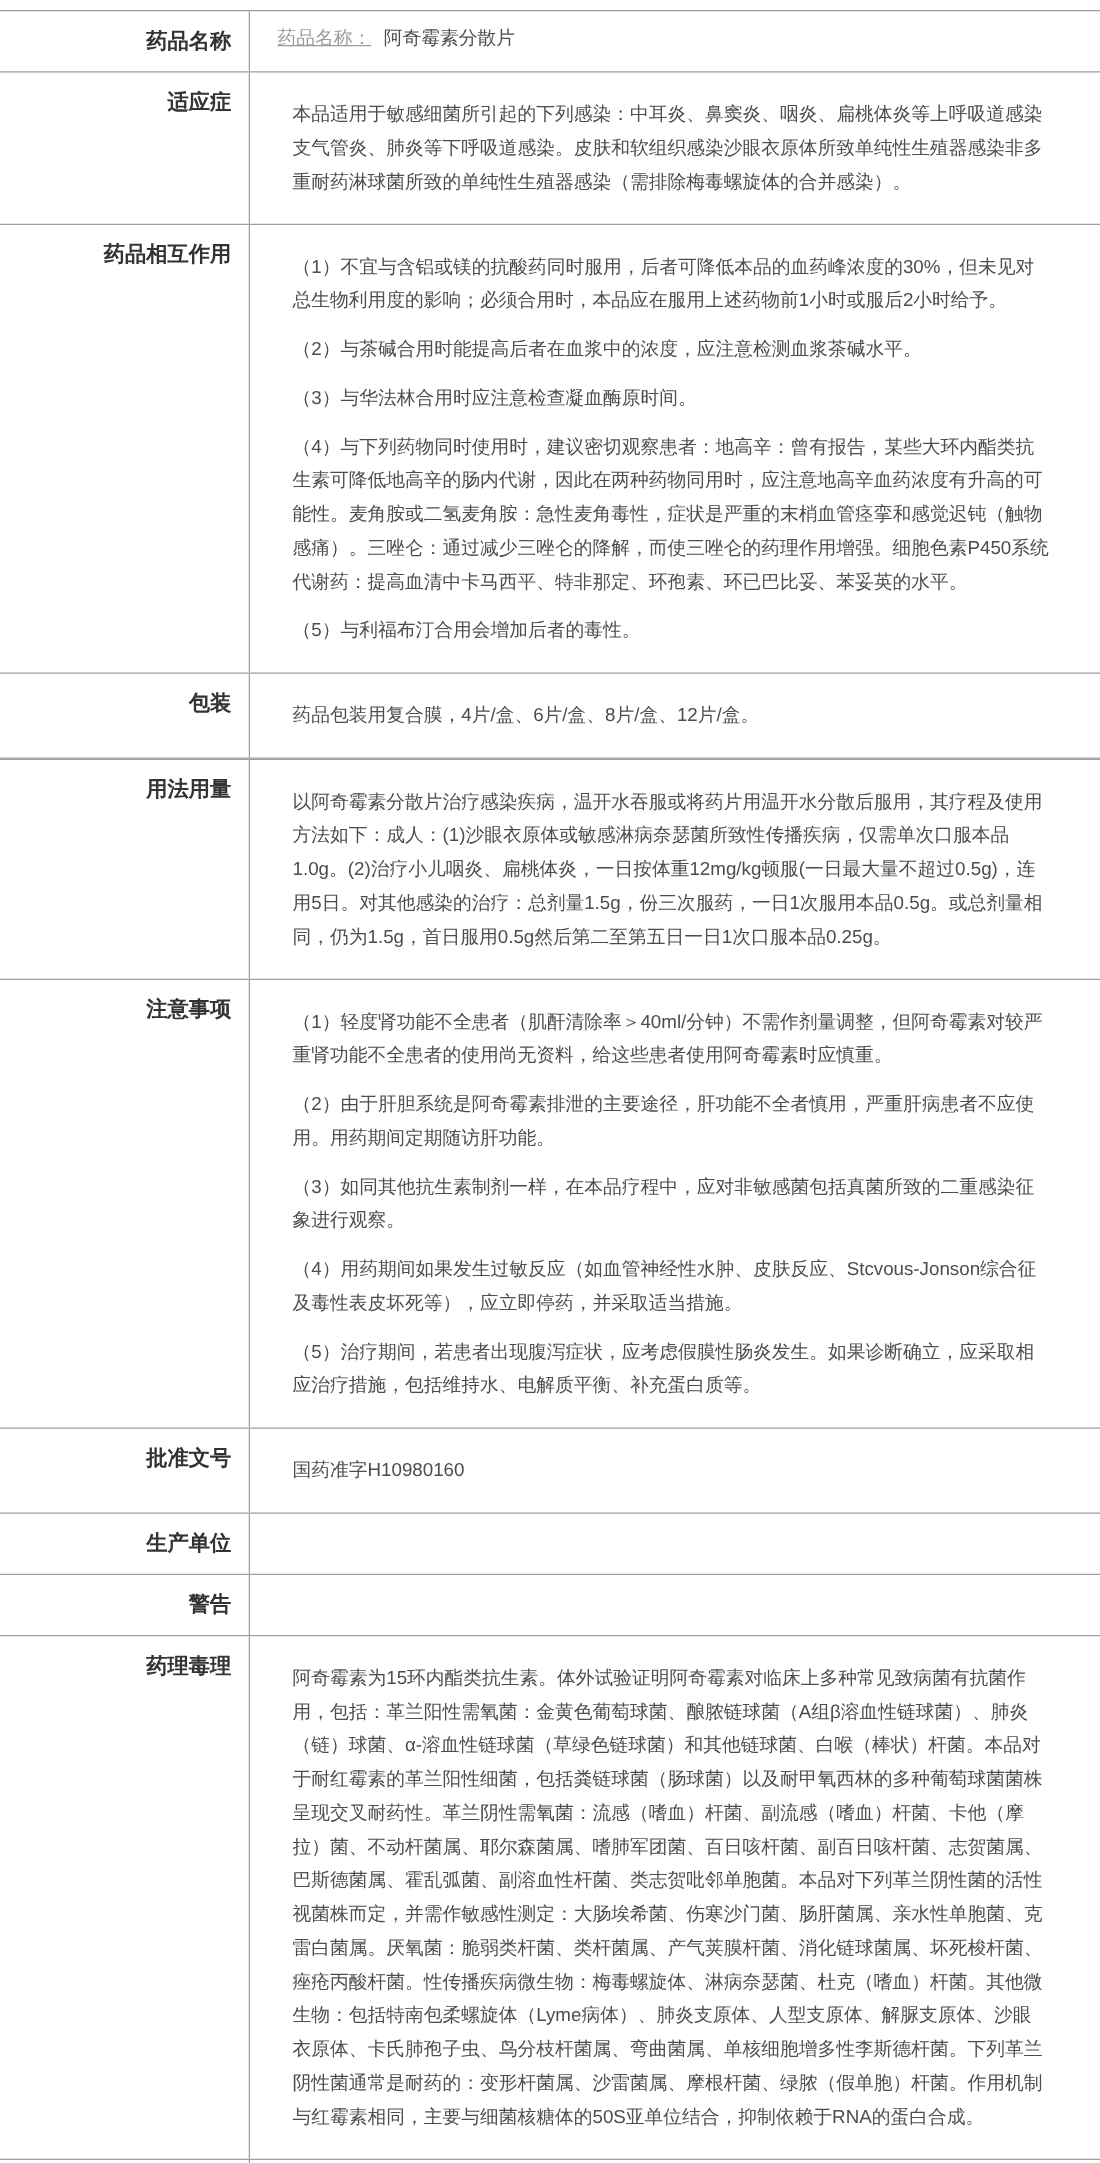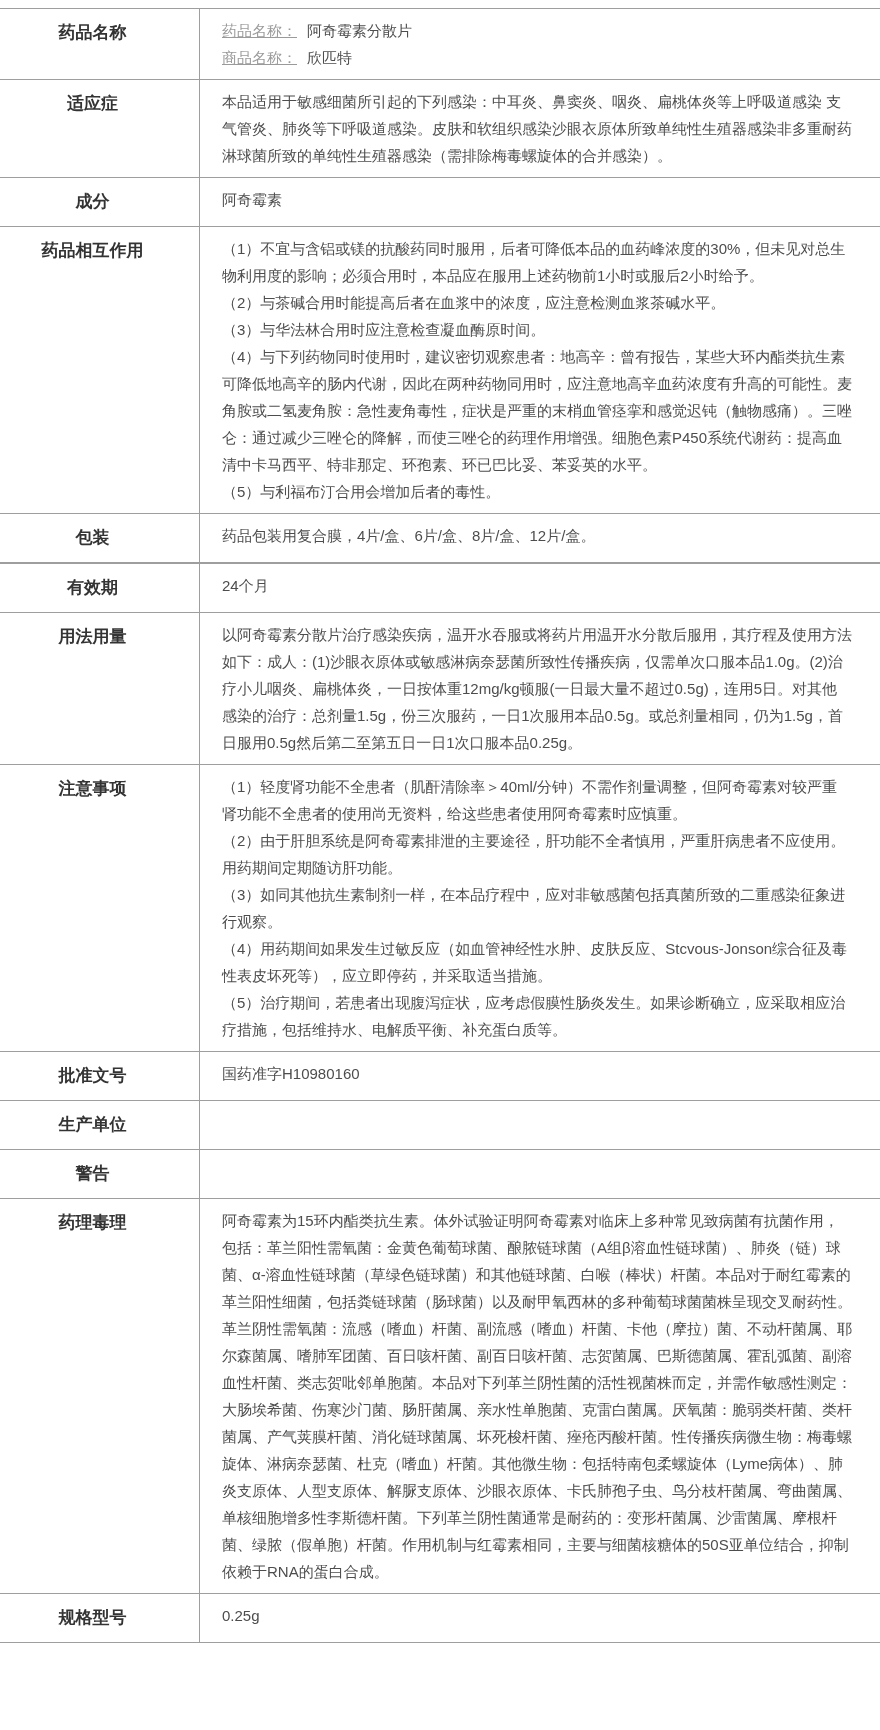--- a/index.html
+++ b/index.html
@@ -23,66 +23,59 @@
   }
   .row{
     display:flex;
     border-bottom:1px solid var(--border);
   }
   .label-cell{
     flex:0 0 200px;
     width:200px;
     box-sizing:border-box;
     border-right:1px solid var(--border);
-    text-align:center;
+    text-align:right;
     padding:11px 14px 11px 0;
     font-size:17px;
     font-weight:bold;
     color:var(--label);
     line-height:26px;
   }
   .content-cell{
     flex:1;
     box-sizing:border-box;
     padding:8px 28px 8px 22px;
     font-size:15px;
     line-height:27px;
     color:var(--content);
     min-height:22px;
   }
-  .para{margin:0;}
+  .para{margin:12px;}
   .field-line{white-space:nowrap;}
   .field-key{color:var(--fieldkey);margin-right:10px;text-decoration:underline;}
   .field-value{color:var(--content);margin-top:48px;}
 </style>
 </head>
 <body>
 
 <div class="drug-table">
   <div class="row">
     <div class="label-cell">药品名称</div>
     <div class="content-cell">
         <div class="field-line"><span class="field-key">药品名称：</span><span class="field-value">阿奇霉素分散片</span></div>
-        <div class="field-line"><span class="field-key">商品名称：</span><span class="field-value">欣匹特</span></div>
       </div>
   </div>
 
   <div class="row">
     <div class="label-cell">适应症</div>
     <div class="content-cell">
         <p class="para">本品适用于敏感细菌所引起的下列感染：中耳炎、鼻窦炎、咽炎、扁桃体炎等上呼吸道感染 支气管炎、肺炎等下呼吸道感染。皮肤和软组织感染沙眼衣原体所致单纯性生殖器感染非多重耐药淋球菌所致的单纯性生殖器感染（需排除梅毒螺旋体的合并感染）。</p>
       </div>
   </div>
 
-  <div class="row">
-    <div class="label-cell">成分</div>
-    <div class="content-cell">
-        <p class="para">阿奇霉素</p>
-      </div>
-  </div>
 
   <div class="row">
     <div class="label-cell">药品相互作用</div>
     <div class="content-cell">
         <p class="para">（1）不宜与含铝或镁的抗酸药同时服用，后者可降低本品的血药峰浓度的30%，但未见对总生物利用度的影响；必须合用时，本品应在服用上述药物前1小时或服后2小时给予。</p>
         <p class="para">（2）与茶碱合用时能提高后者在血浆中的浓度，应注意检测血浆茶碱水平。</p>
         <p class="para">（3）与华法林合用时应注意检查凝血酶原时间。</p>
         <p class="para">（4）与下列药物同时使用时，建议密切观察患者：地高辛：曾有报告，某些大环内酯类抗生素可降低地高辛的肠内代谢，因此在两种药物同用时，应注意地高辛血药浓度有升高的可能性。麦角胺或二氢麦角胺：急性麦角毒性，症状是严重的末梢血管痉挛和感觉迟钝（触物感痛）。三唑仑：通过减少三唑仑的降解，而使三唑仑的药理作用增强。细胞色素P450系统代谢药：提高血清中卡马西平、特非那定、环孢素、环已巴比妥、苯妥英的水平。</p>
         <p class="para">（5）与利福布汀合用会增加后者的毒性。</p>
       </div>
@@ -91,26 +84,20 @@
   <div class="row">
     <div class="label-cell">包装</div>
     <div class="content-cell">
         <p class="para">药品包装用复合膜，4片/盒、6片/盒、8片/盒、12片/盒。</p>
       </div>
   </div>
 
   <div class="row">
   </div>
 
-  <div class="row">
-    <div class="label-cell">有效期</div>
-    <div class="content-cell">
-        <p class="para">24个月</p>
-      </div>
-  </div>
 
   <div class="row">
     <div class="label-cell">用法用量</div>
     <div class="content-cell">
         <p class="para">以阿奇霉素分散片治疗感染疾病，温开水吞服或将药片用温开水分散后服用，其疗程及使用方法如下：成人：(1)沙眼衣原体或敏感淋病奈瑟菌所致性传播疾病，仅需单次口服本品1.0g。(2)治疗小儿咽炎、扁桃体炎，一日按体重12mg/kg顿服(一日最大量不超过0.5g)，连用5日。对其他感染的治疗：总剂量1.5g，份三次服药，一日1次服用本品0.5g。或总剂量相同，仍为1.5g，首日服用0.5g然后第二至第五日一日1次口服本品0.25g。</p>
       </div>
   </div>
 
   <div class="row">
     <div class="label-cell">注意事项</div>

